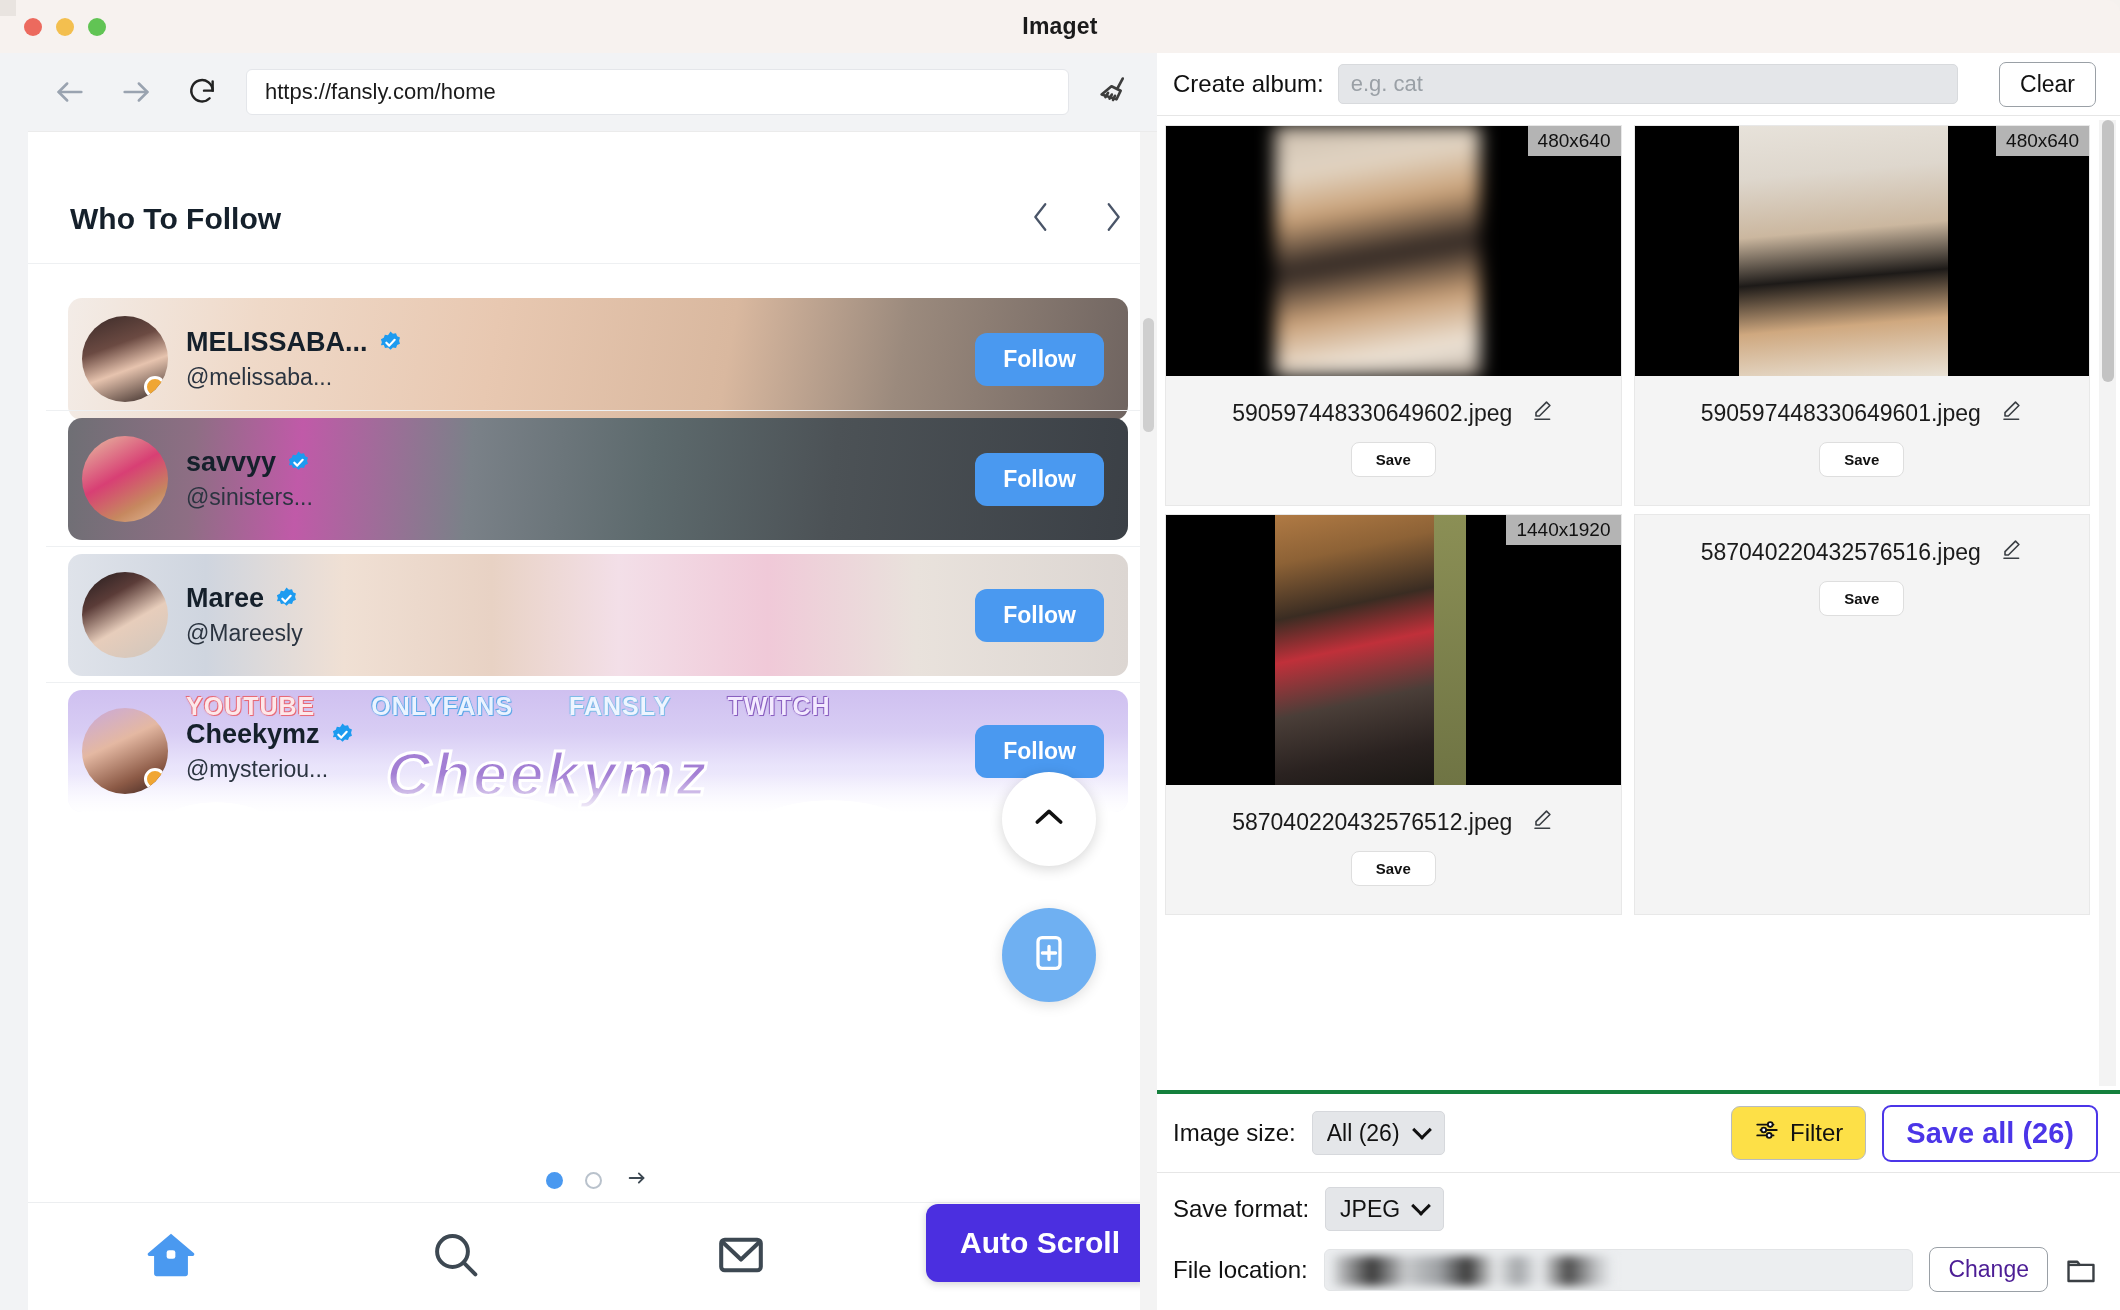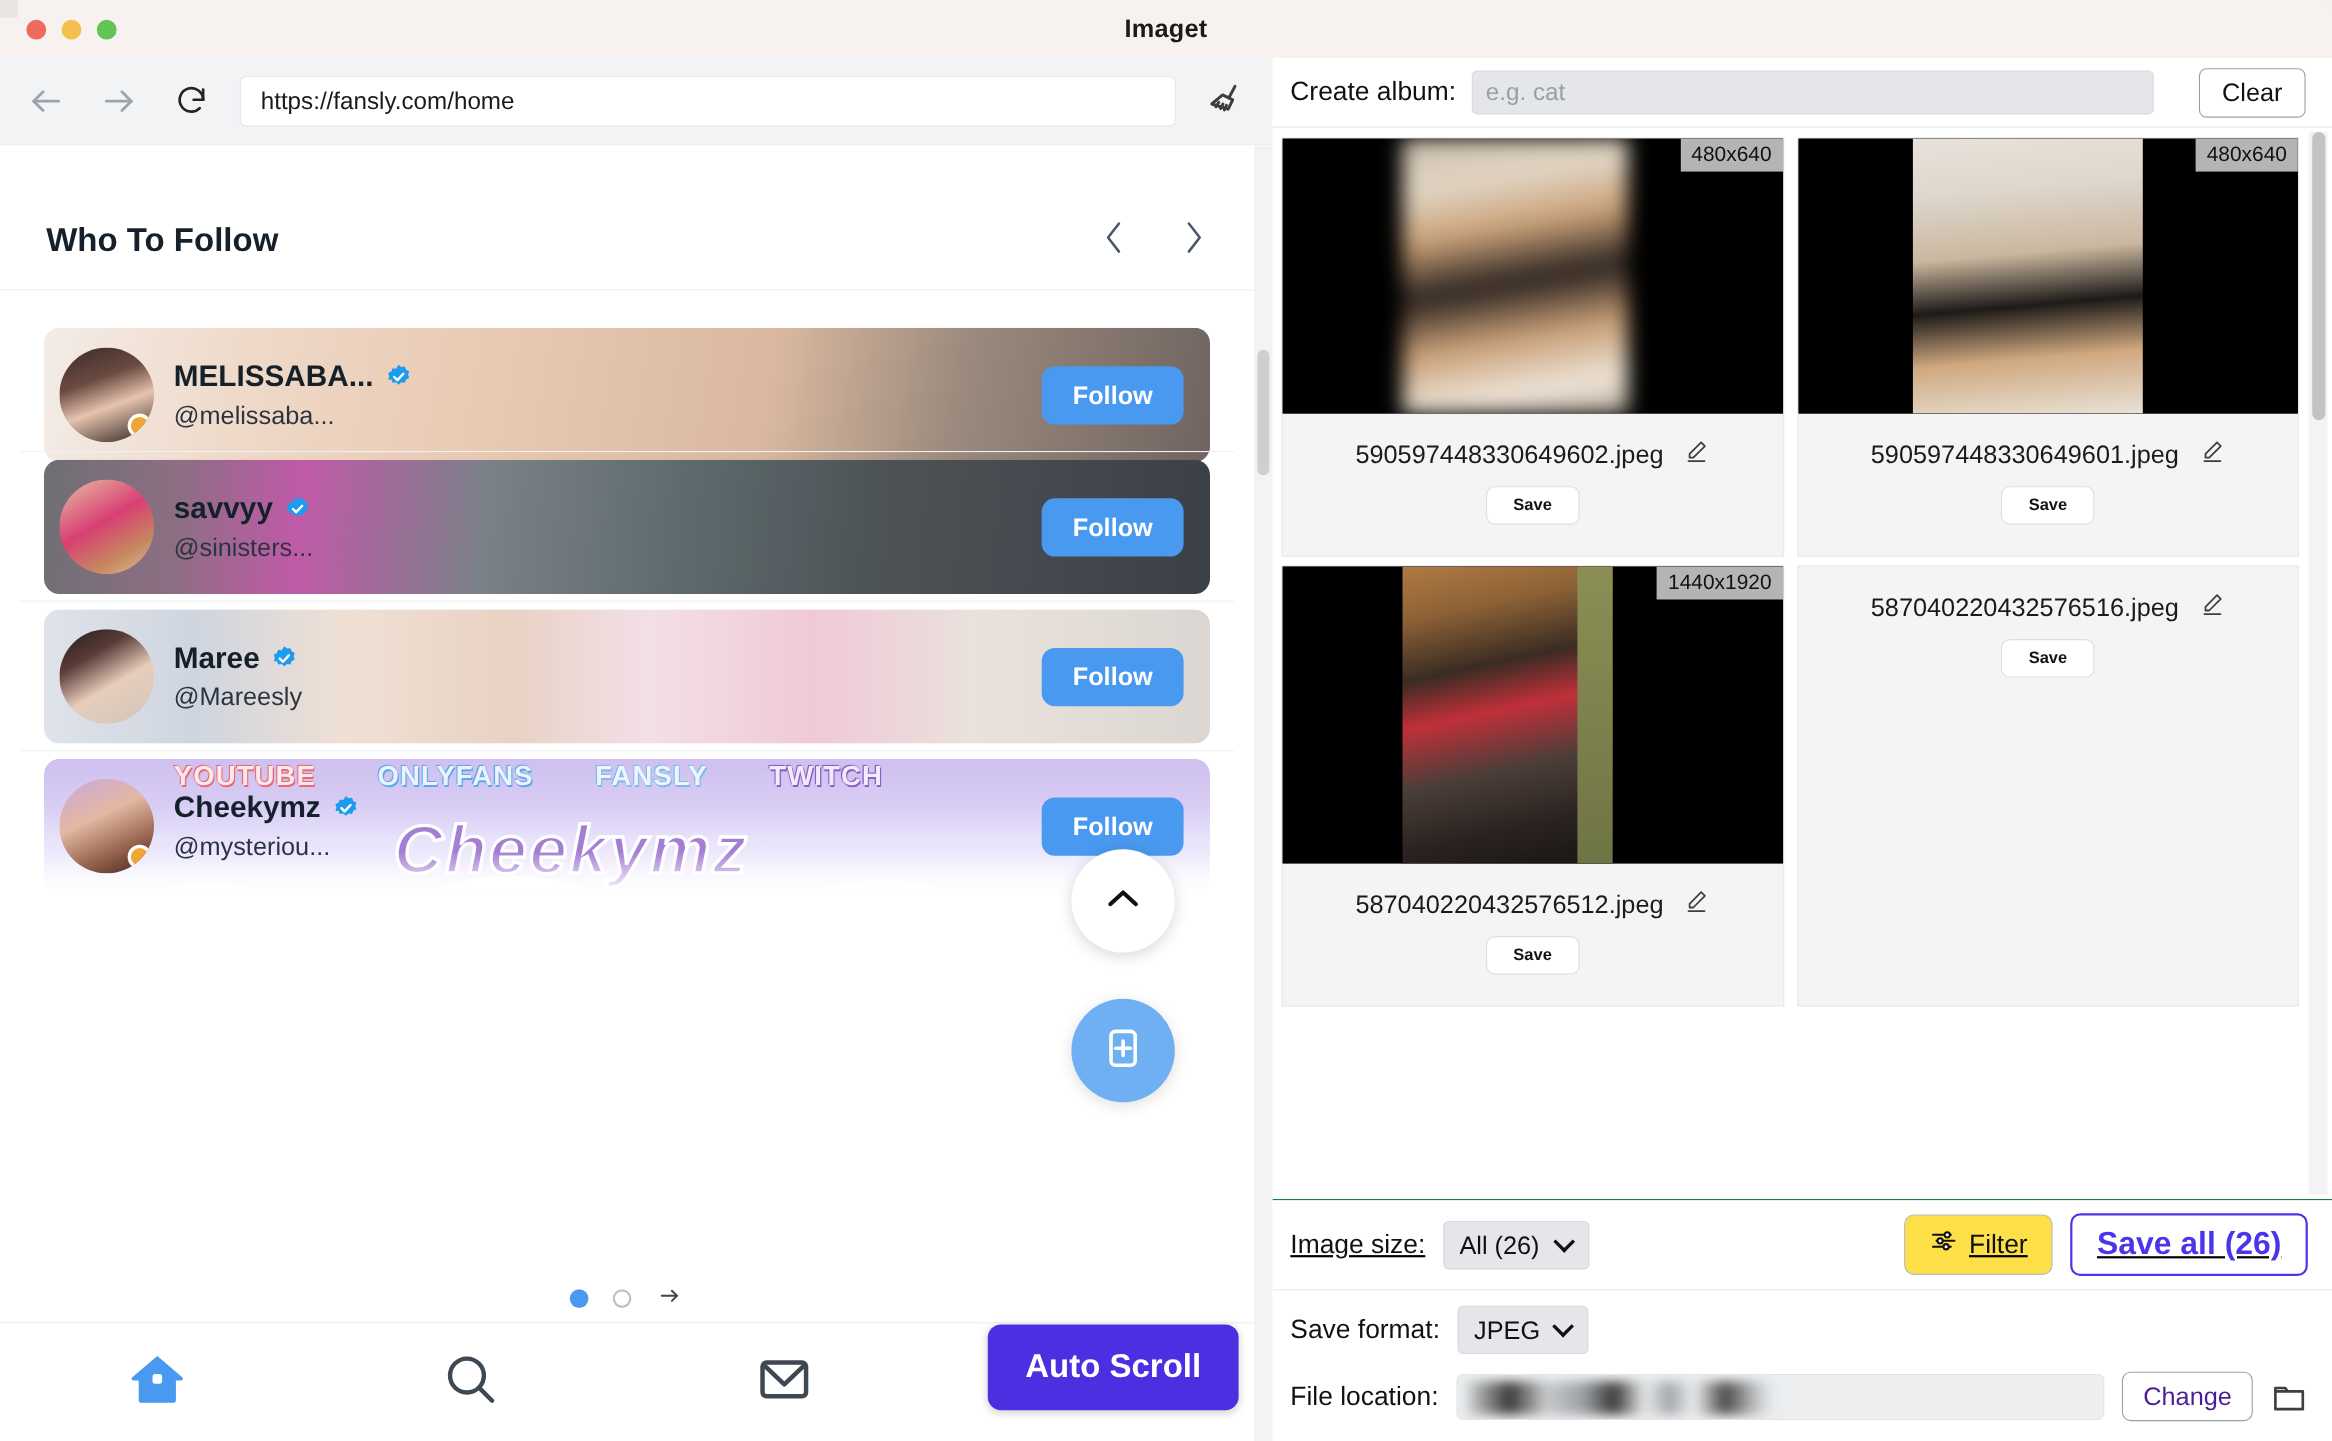--- a/index.html
+++ b/index.html
@@ -32,21 +32,21 @@
   }
   .tl-corner {
     position:absolute; left:0; top:0; width:16px; height:16px;
     background:#e9e4e0;
   }
 
   
   .browser {
     position: absolute; left: 0; top: 53px; width: 1157px; height: 1257px;
     background: #f2f3f5;
-    display: flex; flex-direction: column;
+    display: flex; flex-direction: column; padding-left: 28px;
   }
   .toolbar {
     height: 78px; display: flex; align-items: center;
     padding: 0 20px; gap: 22px; background: #f2f3f5;
     flex: none;
   }
   .nav-btn {
     width: 44px; height: 44px; display: flex; align-items: center; justify-content: center;
     color: #9aa3b0;
   }
@@ -222,21 +222,21 @@
   .panel-scroll {
     position: absolute; right: 4px; top: 4px; width: 17px; bottom: 4px; background: #f3f3f3;
   }
   .panel-scroll .thumb {
     position:absolute; left:3px; top:0; width: 12px; height: 262px;
     border-radius: 6px; background:#c3c3c3;
   }
 
   .ctrl-row {
     flex: none; height: 82px; display: flex; align-items: center; gap: 16px;
-    padding: 0 22px 0 16px; background: #fff; border-top: 1px solid #15803d; text-decoration: underline;
+    padding: 0 22px 0 16px; background: #fff; border-top: 4px solid #15803d;
   }
   .ctrl-label { font-size: 24px; color: #111; white-space: nowrap; }
   .sel {
     appearance: none; background: #e4e6e9; border: 1px solid #d6d8dc; border-radius: 5px;
     font-size: 23px; color: #111; padding: 8px 44px 8px 14px; cursor: pointer;
     font-family: "Liberation Sans", sans-serif;
   }
   .sel-wrap { position: relative; display: inline-block; }
   .sel-wrap::after {
     content: ""; position: absolute; right: 16px; top: 50%; width: 11px; height: 11px;

